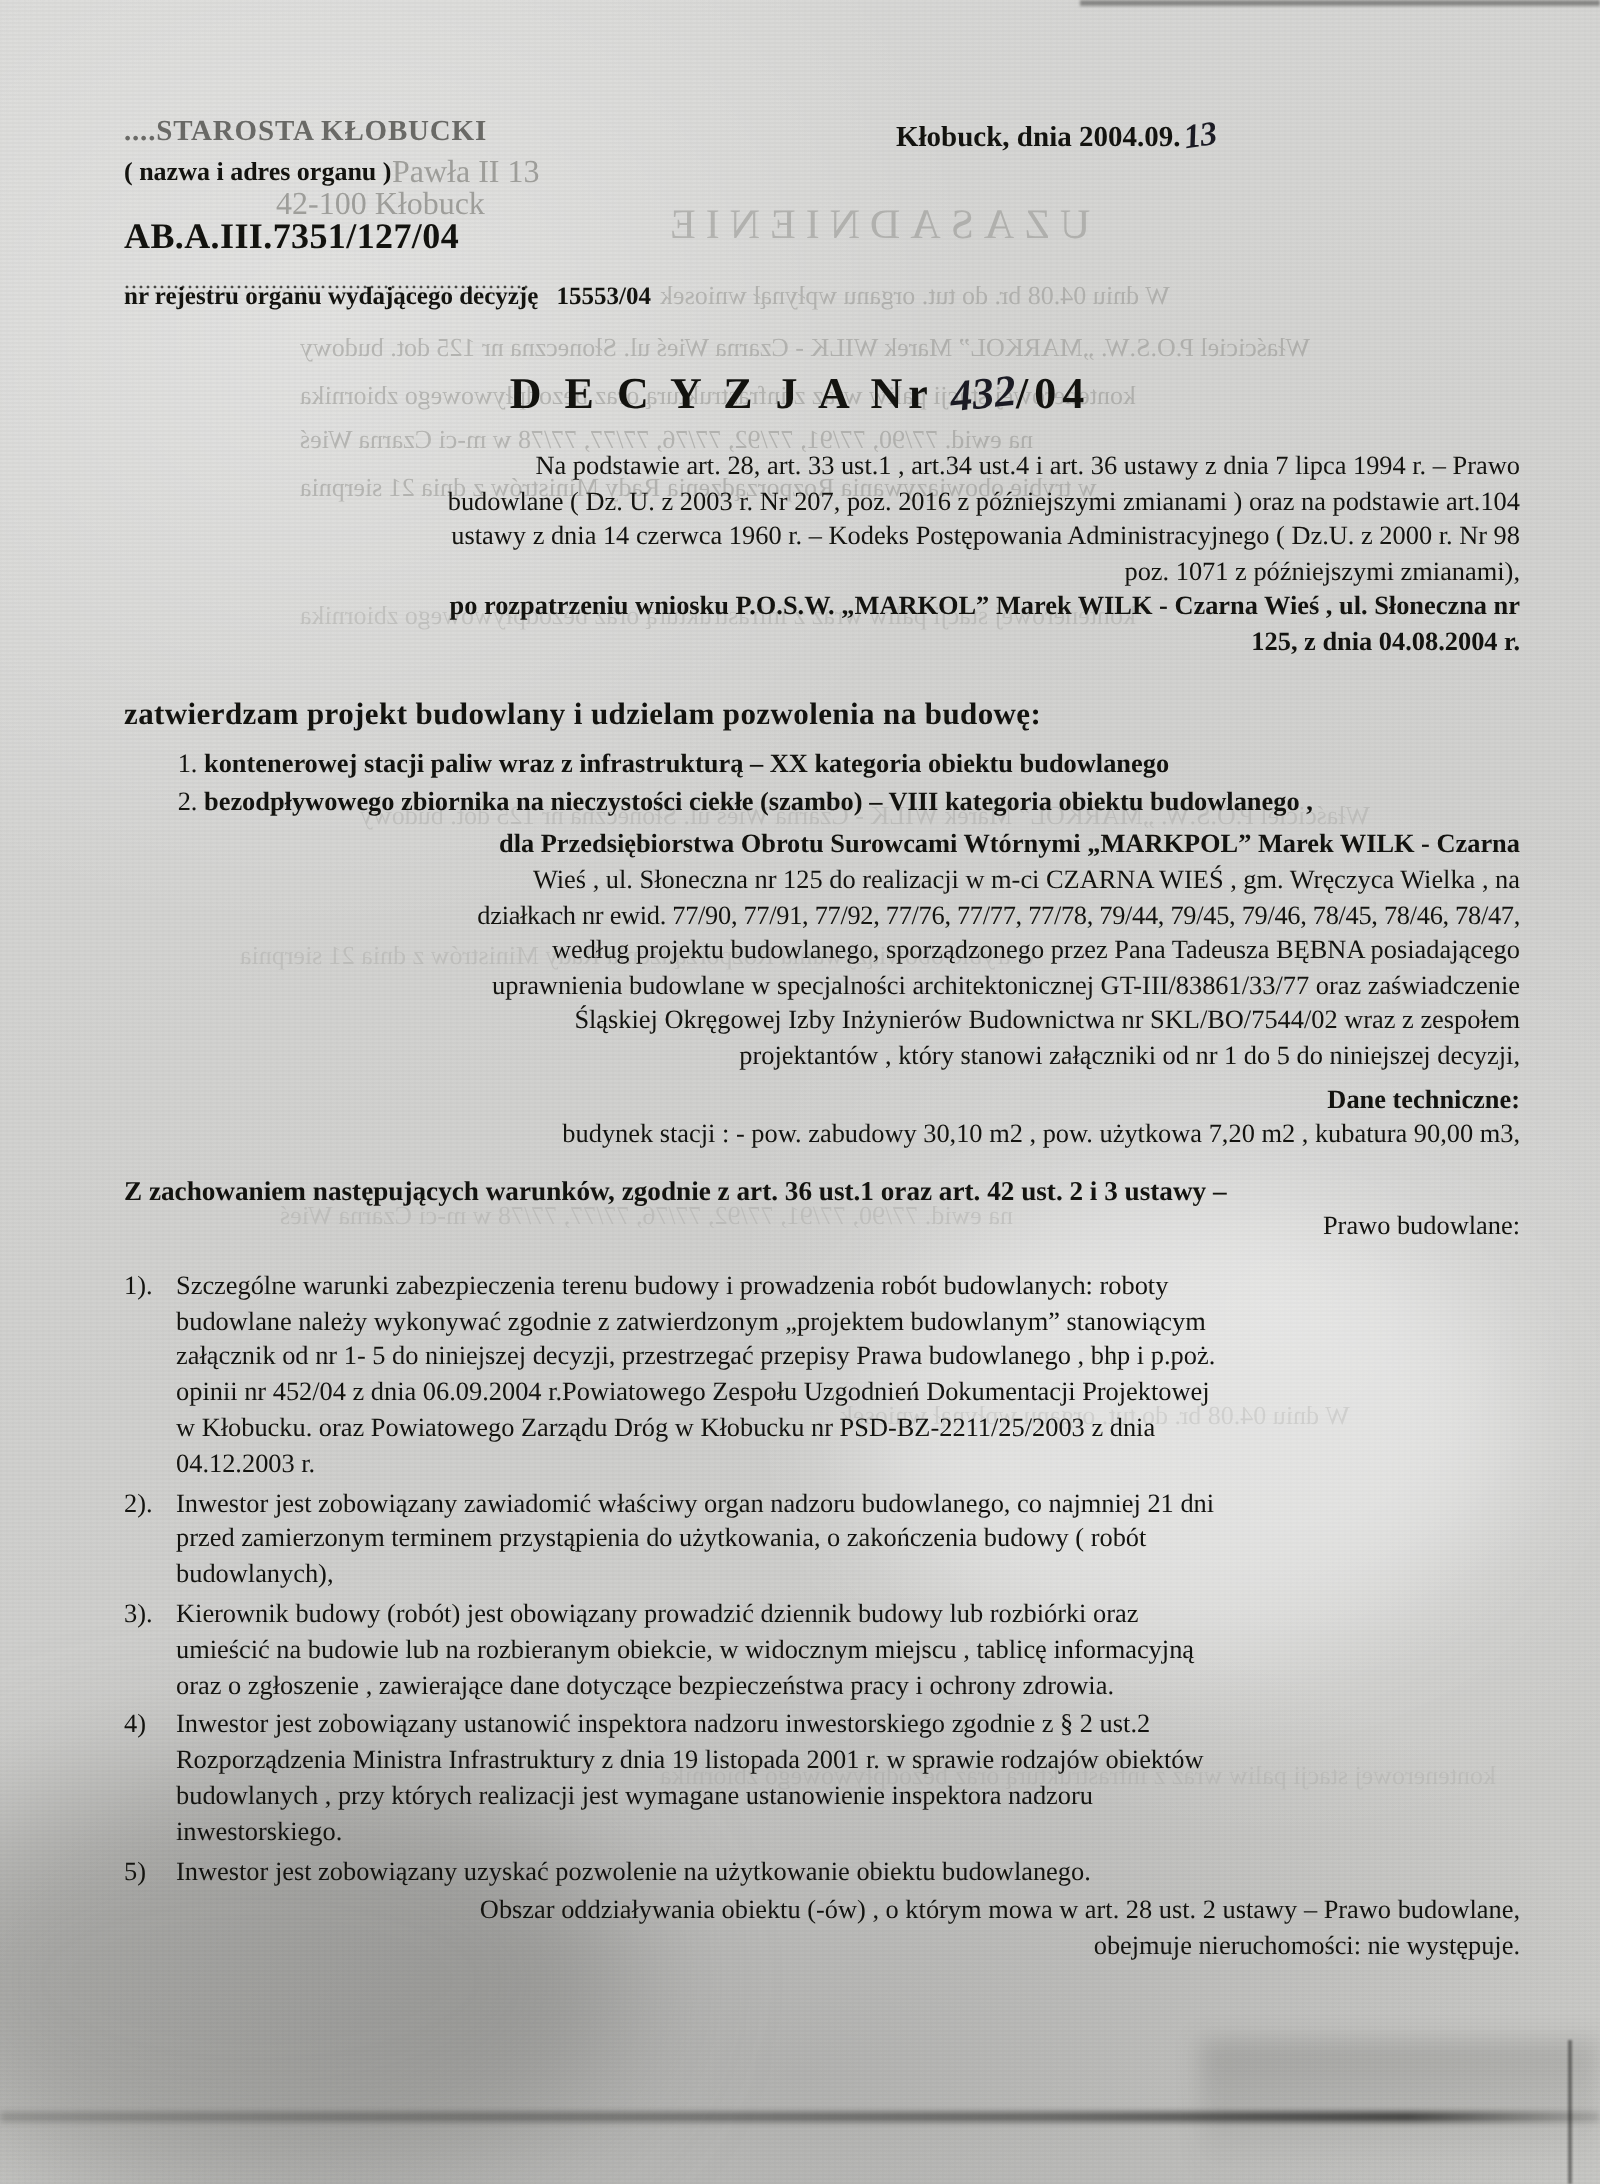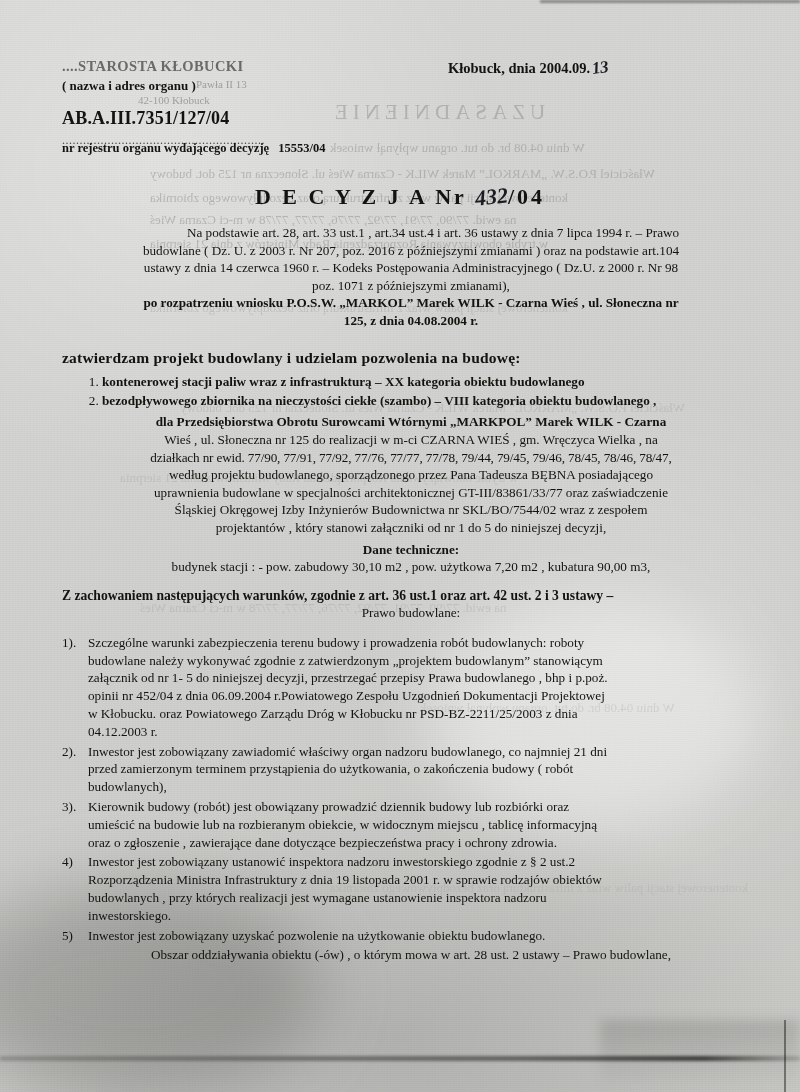--- a/index.html
+++ b/index.html
@@ -24,35 +24,35 @@
 
   .content{position:absolute;inset:0;}
 
   
   .ghost{position:absolute;color:#8e8e8a;opacity:.5;transform:scaleX(-1);
     font-family:"Liberation Serif",serif;pointer-events:none;white-space:nowrap;}
 
   .stamp-hdr{position:absolute;left:62px;top:58px;font-size:14.5px;font-weight:bold;
     letter-spacing:.4px;color:#3e3e3a;opacity:.72;}
   .stamp-sub{position:absolute;left:62px;top:78px;font-size:13px;font-weight:bold;}
-  .stamp-faint{position:absolute;font-size:11px;color:#93938f;opacity:.85;}
+  .stamp-faint{position:absolute;font-size:16px;color:#93938f;opacity:.85;}
   .sign{position:absolute;left:62px;top:108px;font-size:18px;font-weight:bold;letter-spacing:.2px;}
   .dots{position:absolute;left:62px;top:133px;font-size:12px;color:#4a4a46;letter-spacing:.5px;}
   .reg{position:absolute;left:62px;top:141px;font-size:12.5px;font-weight:bold;}
   .datehdr{position:absolute;left:448px;top:58px;font-size:14.5px;font-weight:bold;}
   .hand{font-family:"Liberation Serif",serif;font-style:italic;font-weight:bold;
     font-size:17px;color:#1b1b24;letter-spacing:-.5px;}
 
   .title{position:absolute;left:0;right:0;top:184px;text-align:center;
     font-size:22px;font-weight:bold;letter-spacing:3px;}
   .title .num{font-family:"Liberation Serif",serif;font-style:italic;font-size:22px;
     letter-spacing:0;color:#1b1b24;}
 
   .body{position:absolute;left:62px;right:40px;top:224px;font-size:13.2px;line-height:17.6px;}
-  .p{margin:0 0 0 0;text-align:center;}
+  .p{margin:0 0 0 0;text-align:right;}
   .ind{text-indent:44px;}
   b{font-weight:bold;}
   .big{font-size:15.5px;font-weight:bold;letter-spacing:.2px;margin-top:19px;display:block;}
   ol.k{margin:7px 0 0 0;padding:0 0 0 40px;}
   ol.k li{margin-bottom:1px;line-height:17.6px;}
   .sp{height:11px;}
   .warunki{font-size:13.6px;font-weight:bold;display:block;}
   .cond{margin-top:12px;}
   .cond .item{display:flex;margin-bottom:2px;}
   .cond .lbl{width:26px;flex:none;}
@@ -190,16 +190,17 @@
         <div class="item">
           <div class="lbl">5)</div>
           <div class="txt">
             <div>Inwestor  jest zobowiązany uzyskać pozwolenie na użytkowanie obiektu budowlanego.</div>
           </div>
         </div>
 
       </div>
 
       <div class="p">Obszar oddziaływania obiektu (-ów) , o którym mowa w art. 28 ust. 2 ustawy – Prawo budowlane,</div>
+      <div class="p">obejmuje nieruchomości:   nie występuje.</div>
 
     </div>
   </div>
 </div>
 
 </body></html>

